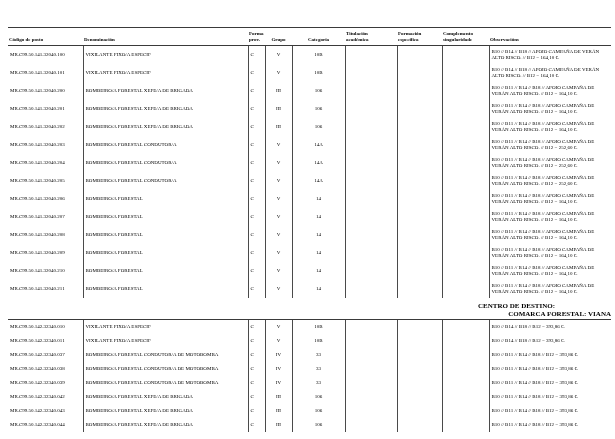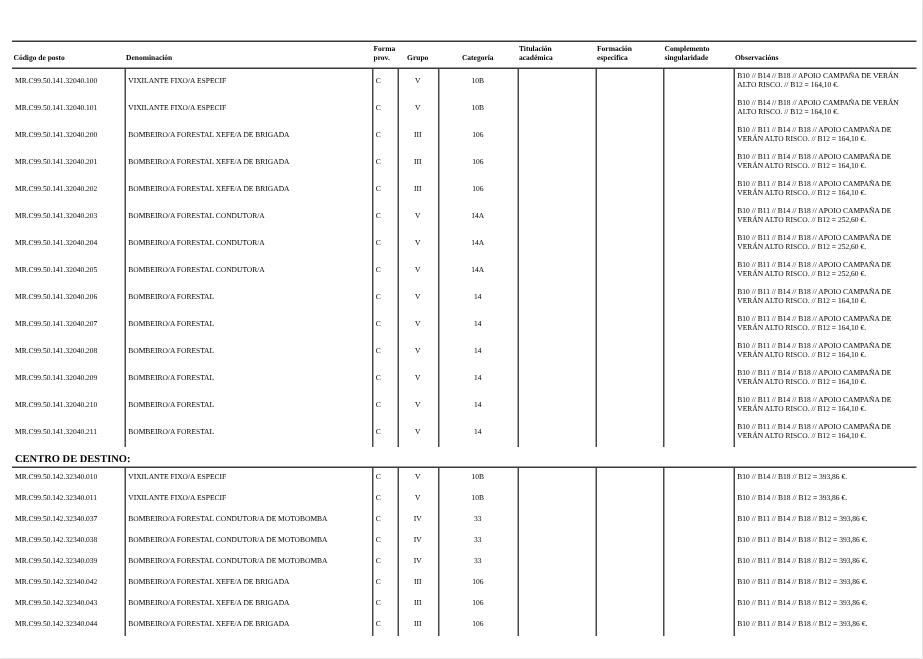--- a/index.html
+++ b/index.html
@@ -28,20 +28,21 @@
   }
   tbody td{border-left:1px solid #4a4a4a;}
   tbody td:first-child{border-left:none;}
   .sec1 td{padding-top:3px;padding-bottom:3px;height:12px;}
   .sec2 td{padding-top:3.5px;padding-bottom:3.5px;height:7px;}
   th.c-grupo, td.col-grupo, th.c-categoria, td.col-categoria{text-align:center;}
   .dest{
     display:flex;align-items:flex-end;
     font-weight:bold;font-size:7px;line-height:8px;
     margin:4px 0 1px 2px;
+    flex-direction:column;
   }
   .dest .dest-label{width:133px;}
   .dest .dest-value{flex:1;}
 </style>
 </head>
 <body>
 
 <div class="page">
 
   <hr class="rule">
@@ -244,20 +245,21 @@
           <td class="col-titulacion"></td>
           <td class="col-formacion"></td>
           <td class="col-complemento"></td>
           <td class="col-observacions">B10 // B11 // B14 // B18 // APOIO CAMPAÑA DE VERÁN ALTO RISCO. // B12 = 164,10 €.</td>
         </tr>
       </tbody>
   </table>
 
   <div class="dest">
     <span class="dest-label">CENTRO DE DESTINO:</span>
+    <span class="dest-value">COMARCA FORESTAL: VIANA</span>
   </div>
 
   <hr class="rule">
 
   <table class="sec2">
     <colgroup>
       <col style="width:75px">
         <col style="width:165px">
         <col style="width:17px">
       <col style="width:27px">

